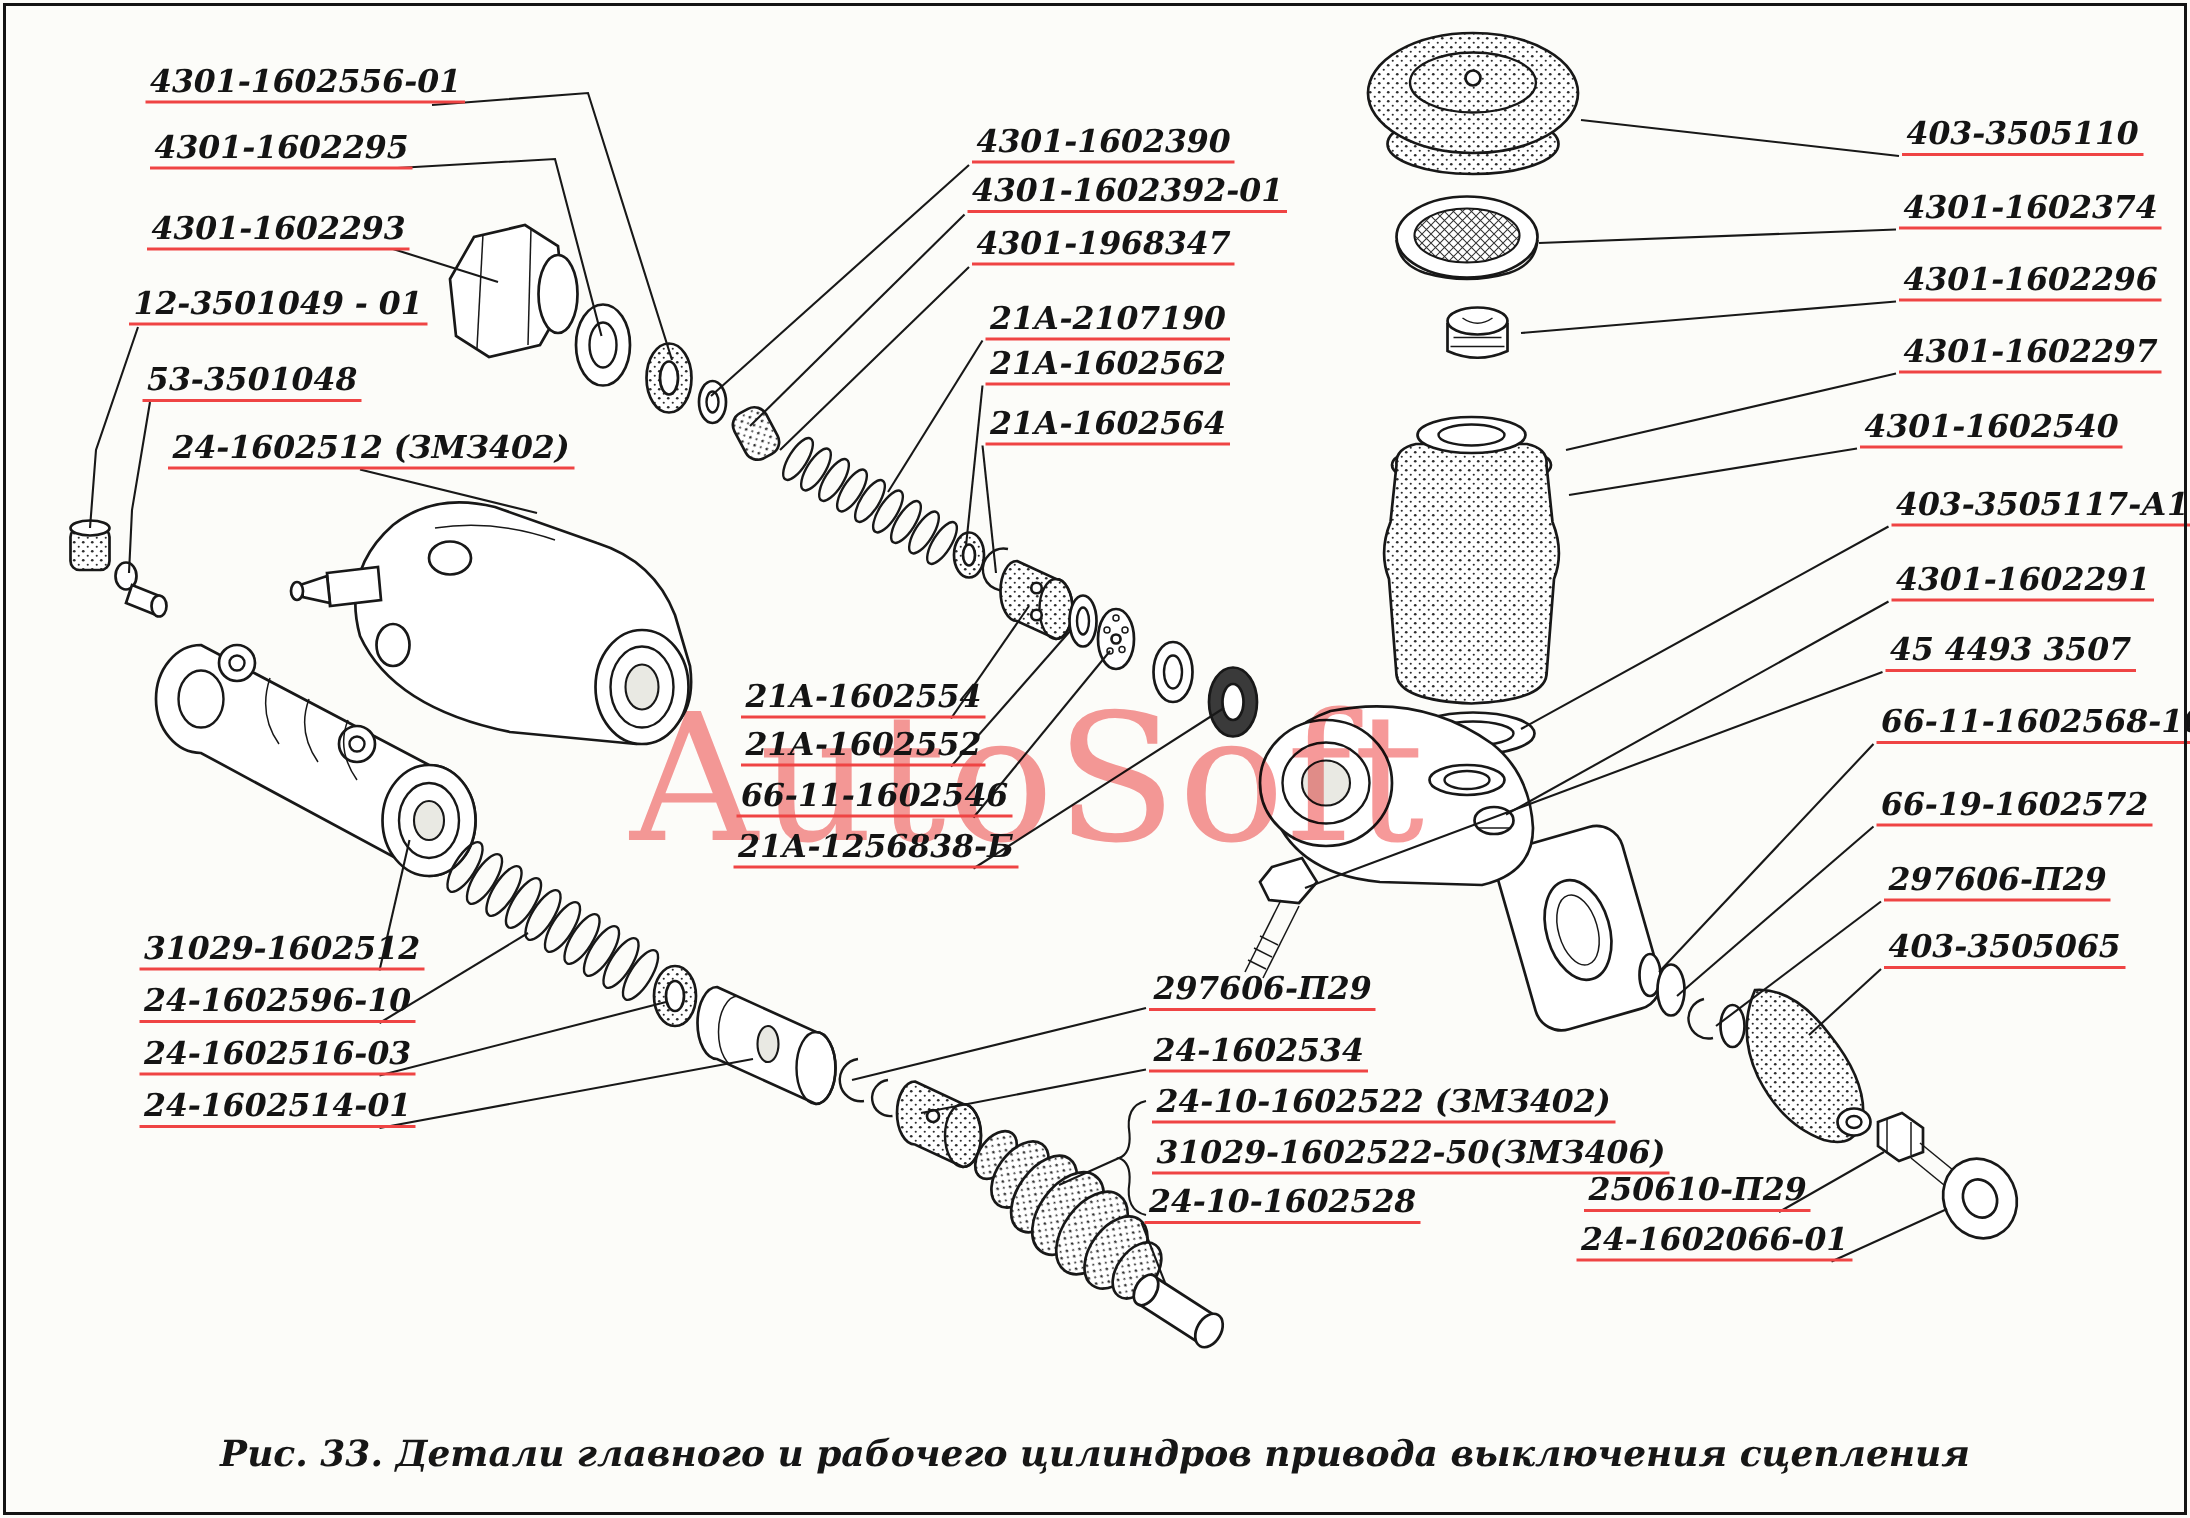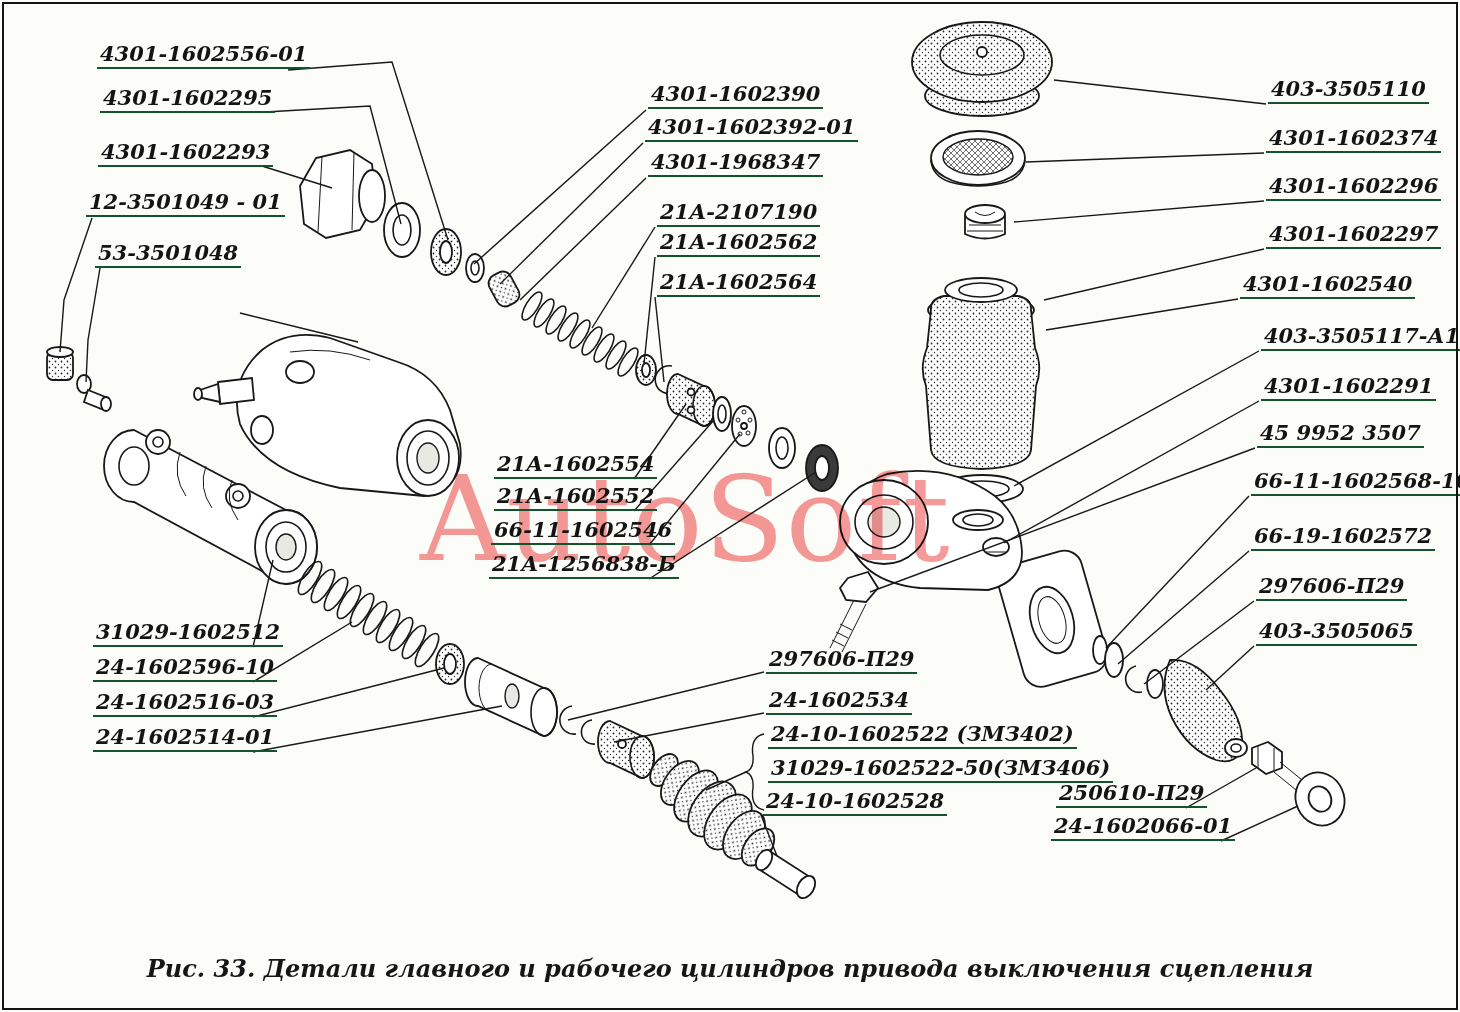--- a/index.html
+++ b/index.html
@@ -8,21 +8,21 @@
   .frame{position:absolute;inset:2px;border:2px solid #141414;pointer-events:none;}
   svg{position:absolute;left:0;top:0;}
   svg .s   {fill:#ffffff;stroke:#181818;stroke-width:1.8;}
   svg .sd  {fill:url(#dots);stroke:#181818;stroke-width:1.8;}
   svg .sn  {fill:none;stroke:#181818;stroke-width:1.6;}
   svg .thin{fill:none;stroke:#181818;stroke-width:1;}
   svg .lead{fill:none;stroke:#181818;stroke-width:1.4;}
   svg .hole{fill:#e9e9e3;stroke:#181818;stroke-width:1.4;}
   svg .dark{fill:#3a3a3a;stroke:#181818;stroke-width:1.8;}
   .lbl{position:absolute;font-family:"DejaVu Serif",serif;font-style:italic;font-weight:700;
-       font-size:21px;line-height:1.15;color:#141414;border-bottom:2px solid #14532d;
+       font-size:21px;line-height:1.15;color:#141414;border-bottom:2px solid #ef4444;
        padding:0 3px 1px;white-space:nowrap;}
   .caption{position:absolute;left:0;right:0;top:954px;text-align:center;
        font-family:"DejaVu Serif",serif;font-style:italic;font-weight:700;font-size:24px;color:#161616;}
   .watermark{position:absolute;left:420px;top:450px;font-family:"DejaVu Serif",serif;
        font-size:118px;font-weight:400;color:#ef4444;opacity:.55;letter-spacing:1px;
        mix-blend-mode:multiply;pointer-events:none;}
 </style>
 </head>
 <body>
 
@@ -309,20 +309,21 @@
     </g>
   </svg>
 
   <div class="watermark">AutoSoft</div>
 
   <div class="lbl" style="left:97px;top:42px">4301-1602556-01</div>
   <div class="lbl" style="left:100px;top:86px">4301-1602295</div>
   <div class="lbl" style="left:98px;top:140px">4301-1602293</div>
   <div class="lbl" style="left:86px;top:190px">12-3501049 - 01</div>
   <div class="lbl" style="left:95px;top:241px">53-3501048</div>
+  <div class="lbl" style="left:112px;top:286px">24-1602512 (ЗМЗ402)</div>
   <div class="lbl" style="left:93px;top:620px">31029-1602512</div>
   <div class="lbl" style="left:93px;top:655px">24-1602596-10</div>
   <div class="lbl" style="left:93px;top:690px">24-1602516-03</div>
   <div class="lbl" style="left:93px;top:725px">24-1602514-01</div>
   <div class="lbl" style="left:648px;top:82px">4301-1602390</div>
   <div class="lbl" style="left:645px;top:115px">4301-1602392-01</div>
   <div class="lbl" style="left:648px;top:150px">4301-1968347</div>
   <div class="lbl" style="left:657px;top:200px">21А-2107190</div>
   <div class="lbl" style="left:657px;top:230px">21А-1602562</div>
   <div class="lbl" style="left:657px;top:270px">21А-1602564</div>
@@ -335,21 +336,21 @@
   <div class="lbl" style="left:768px;top:722px">24-10-1602522  (ЗМЗ402)</div>
   <div class="lbl" style="left:768px;top:756px">31029-1602522-50(ЗМЗ406)</div>
   <div class="lbl" style="left:763px;top:789px">24-10-1602528</div>
   <div class="lbl" style="left:1268px;top:77px">403-3505110</div>
   <div class="lbl" style="left:1266px;top:126px">4301-1602374</div>
   <div class="lbl" style="left:1266px;top:174px">4301-1602296</div>
   <div class="lbl" style="left:1266px;top:222px">4301-1602297</div>
   <div class="lbl" style="left:1240px;top:272px">4301-1602540</div>
   <div class="lbl" style="left:1261px;top:324px">403-3505117-А1</div>
   <div class="lbl" style="left:1261px;top:374px">4301-1602291</div>
-  <div class="lbl" style="left:1257px;top:421px">45 9952 3507</div>
+  <div class="lbl" style="left:1257px;top:421px">45 4493 3507</div>
   <div class="lbl" style="left:1251px;top:469px">66-11-1602568-10</div>
   <div class="lbl" style="left:1251px;top:524px">66-19-1602572</div>
   <div class="lbl" style="left:1256px;top:574px">297606-П29</div>
   <div class="lbl" style="left:1256px;top:619px">403-3505065</div>
   <div class="lbl" style="left:1056px;top:781px">250610-П29</div>
   <div class="lbl" style="left:1051px;top:814px">24-1602066-01</div>
 
   <div class="caption">Рис. 33. Детали главного и рабочего цилиндров привода выключения сцепления</div>
 
   <div class="frame"></div>

